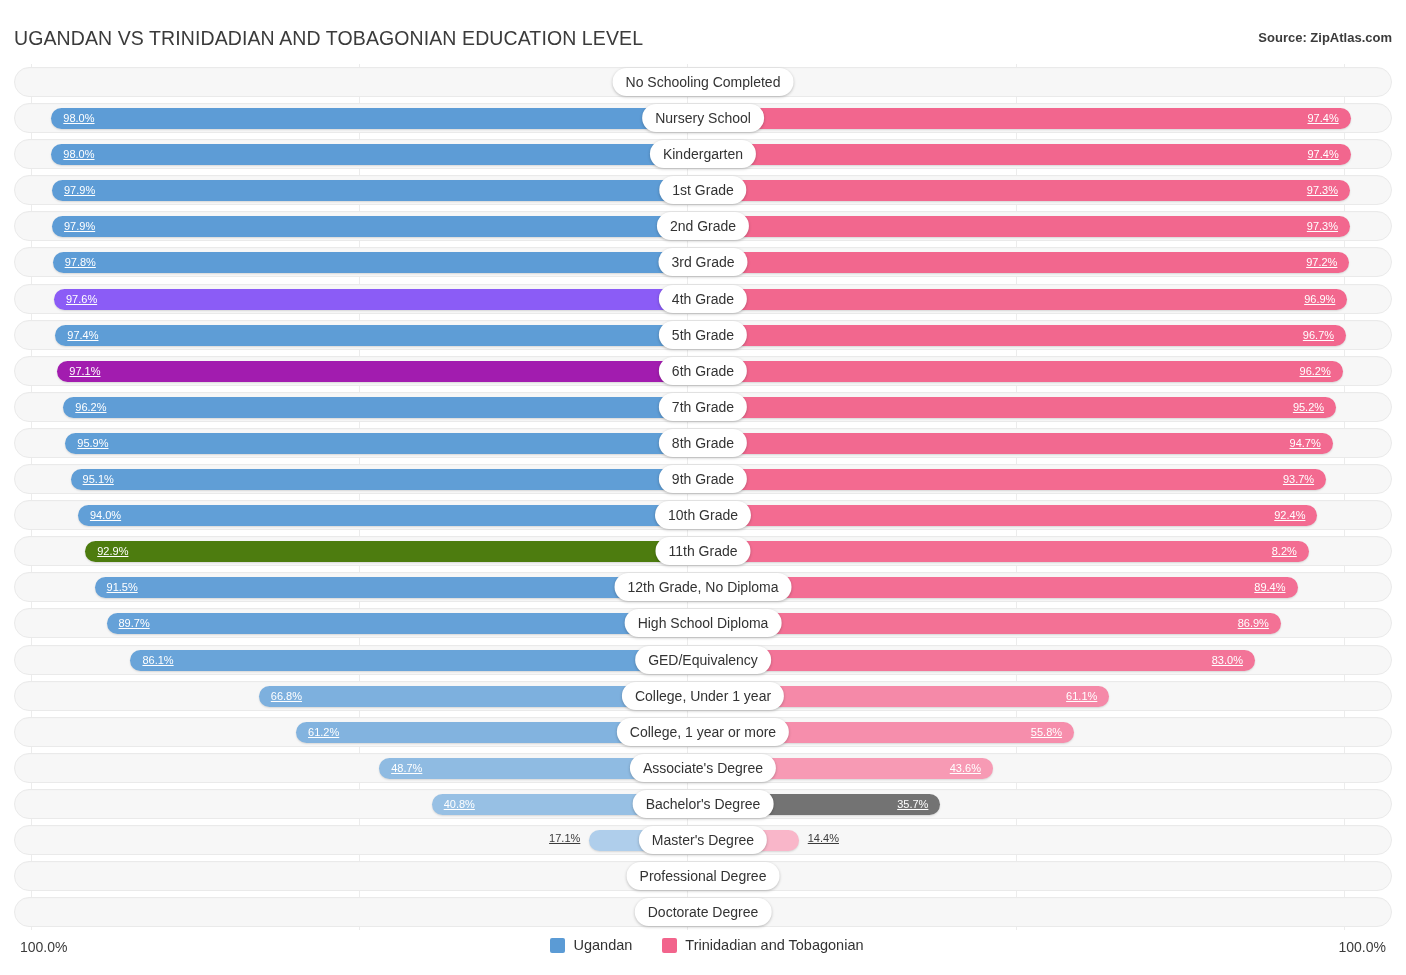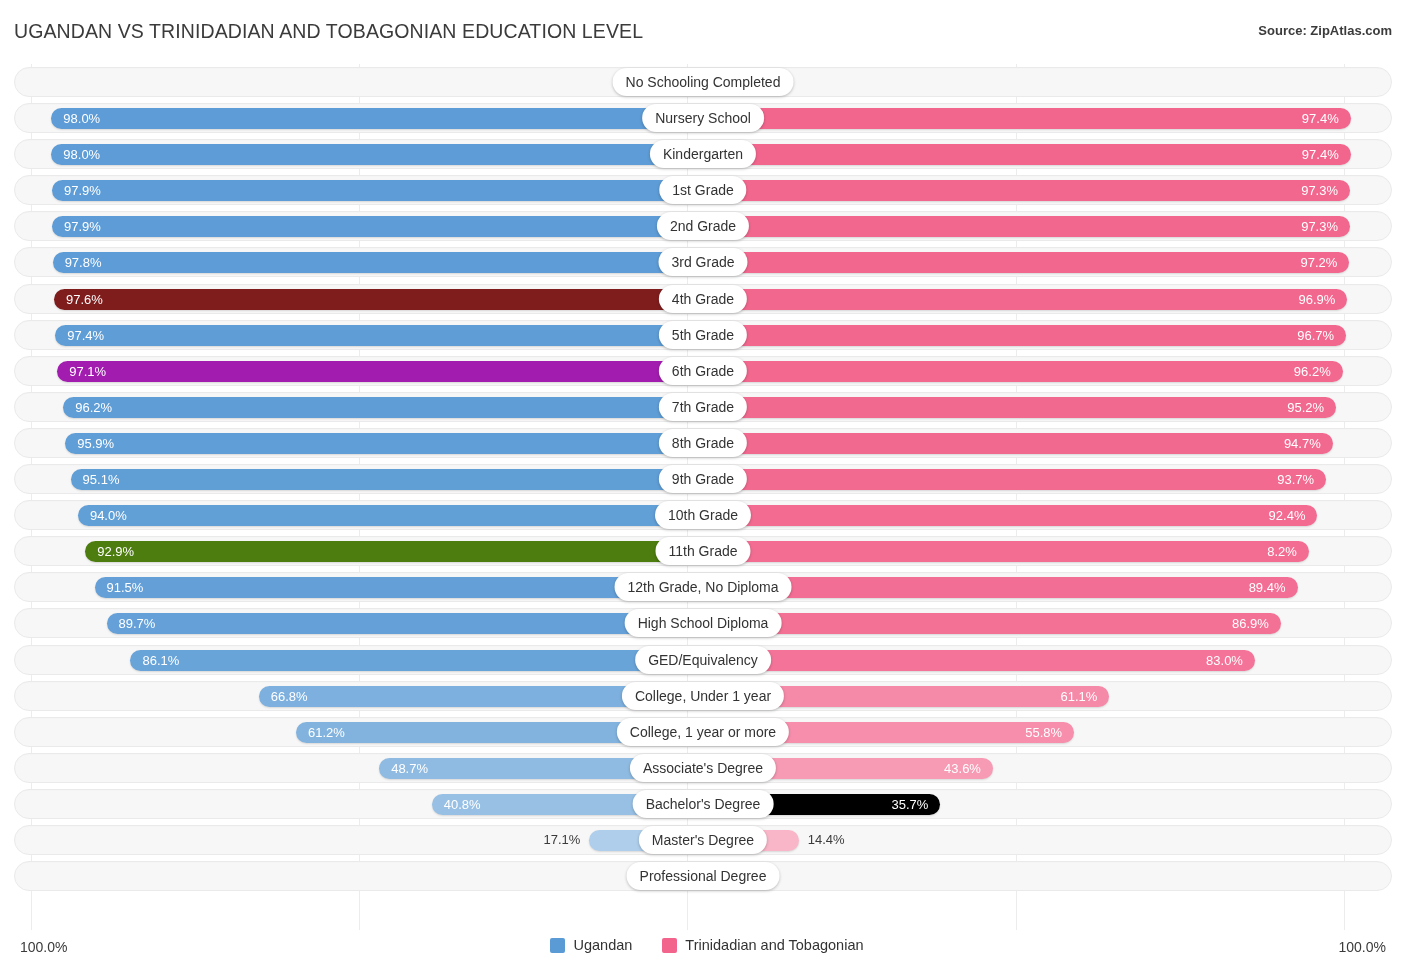--- a/index.html
+++ b/index.html
@@ -13,21 +13,21 @@
   #chart-root {
     position: relative;
     width: 1406px;
     height: 975px;
     background: #ffffff;
   }
 
   
   .header {
     position: absolute;
-    top: 0; left: 0;
+    top: 7px; left: 0;
     width: 1406px; height: 56px;
   }
   .chart-title {
     position: absolute;
     left: 14px; top: 20px;
     font-size: 19.5px;
     color: #3b3b3b;
     letter-spacing: .1px;
     white-space: nowrap;
   }
@@ -87,23 +87,24 @@
     justify-content: flex-start;
     box-shadow: 0 1px 2px rgba(0,0,0,.13);
   }
   .bar.right {
     left: 50%;
     justify-content: flex-end;
     box-shadow: 0 1px 2px rgba(0,0,0,.13);
   }
 
   .val {
-    font-size: 13px;
+    font-size: 11px;
     white-space: nowrap;
     line-height: 1;
+    text-decoration: underline;
   }
   
   .bar.left .val.inside  { color: #ffffff; margin-left: 12px; }
   .bar.right .val.inside { color: #ffffff; margin-right: 12px; }
   
   .val.outside {
     position: absolute;
     top: 11px;
     color: #3b3b3b;
   }
@@ -235,21 +236,21 @@
         <div class="bar left" style="width: 650.37px; background: rgb(93, 156, 214);">
           <span class="val inside">97.8%</span>
         </div>
         <div class="bar right" style="width: 646.38px; background: rgb(242, 103, 142);">
           <span class="val inside">97.2%</span>
         </div>
         <div class="center-label">3rd Grade</div>
       </div>
       <div class="row">
         <div class="track"></div>
-        <div class="bar left" style="width: 649.04px; background: #7f1d1d;">
+        <div class="bar left" style="width: 649.04px; background: #8b5cf6;">
           <span class="val inside">97.6%</span>
         </div>
         <div class="bar right" style="width: 644.385px; background: rgb(242, 103, 142);">
           <span class="val inside">96.9%</span>
         </div>
         <div class="center-label">4th Grade</div>
       </div>
       <div class="row">
         <div class="track"></div>
         <div class="bar left" style="width: 647.71px; background: rgb(94, 157, 214);">
@@ -378,40 +379,48 @@
         <div class="bar right" style="width: 289.94px; background: rgb(247, 154, 180);">
           <span class="val inside">43.6%</span>
         </div>
         <div class="center-label">Associate's Degree</div>
       </div>
       <div class="row">
         <div class="track"></div>
         <div class="bar left" style="width: 271.32px; background: rgb(151, 192, 228);">
           <span class="val inside">40.8%</span>
         </div>
-        <div class="bar right" style="width: 237.405px; background: #000000;">
+        <div class="bar right" style="width: 237.405px; background: #737373;">
           <span class="val inside">35.7%</span>
         </div>
         <div class="center-label">Bachelor's Degree</div>
       </div>
       <div class="row">
         <div class="track"></div>
         <span class="val outside" style="right: calc(50% + 122.715px);">17.1%</span>
         <span class="val outside" style="left: calc(50% + 104.76px);">14.4%</span>
         <div class="bar left" style="width: 113.715px; background: rgb(175, 206, 235);"></div>
         <div class="bar right" style="width: 95.76px; background: rgb(249, 182, 201);"></div>
         <div class="center-label">Master's Degree</div>
       </div>
       <div class="row">
         <div class="track"></div>
         <span class="val outside" style="right: calc(50% + 42.915px);">5.1%</span>
         <span class="val outside" style="left: calc(50% + 35.6px);">4.0%</span>
         <div class="bar left" style="width: 33.915px; background: rgb(187, 214, 238);"></div>
         <div class="bar right" style="width: 26.6px; background: rgb(250, 192, 208);"></div>
         <div class="center-label">Professional Degree</div>
+      </div>
+      <div class="row">
+        <div class="track"></div>
+        <span class="val outside" style="right: calc(50% + 23.63px);">2.2%</span>
+        <span class="val outside" style="left: calc(50% + 18.975px);">1.5%</span>
+        <div class="bar left" style="width: 14.63px; background: rgb(190, 216, 238);"></div>
+        <div class="bar right" style="width: 9.975px; background: rgb(250, 195, 210);"></div>
+        <div class="center-label">Doctorate Degree</div>
       </div>
     </div>
 
   <div class="footer">
     <div class="axis-left">100.0%</div>
     <div class="axis-right">100.0%</div>
     <div class="legend" id="legend">
         <div class="legend-item">
           <span class="swatch" style="background: rgb(91, 155, 213);"></span>
           <span>Ugandan</span>

